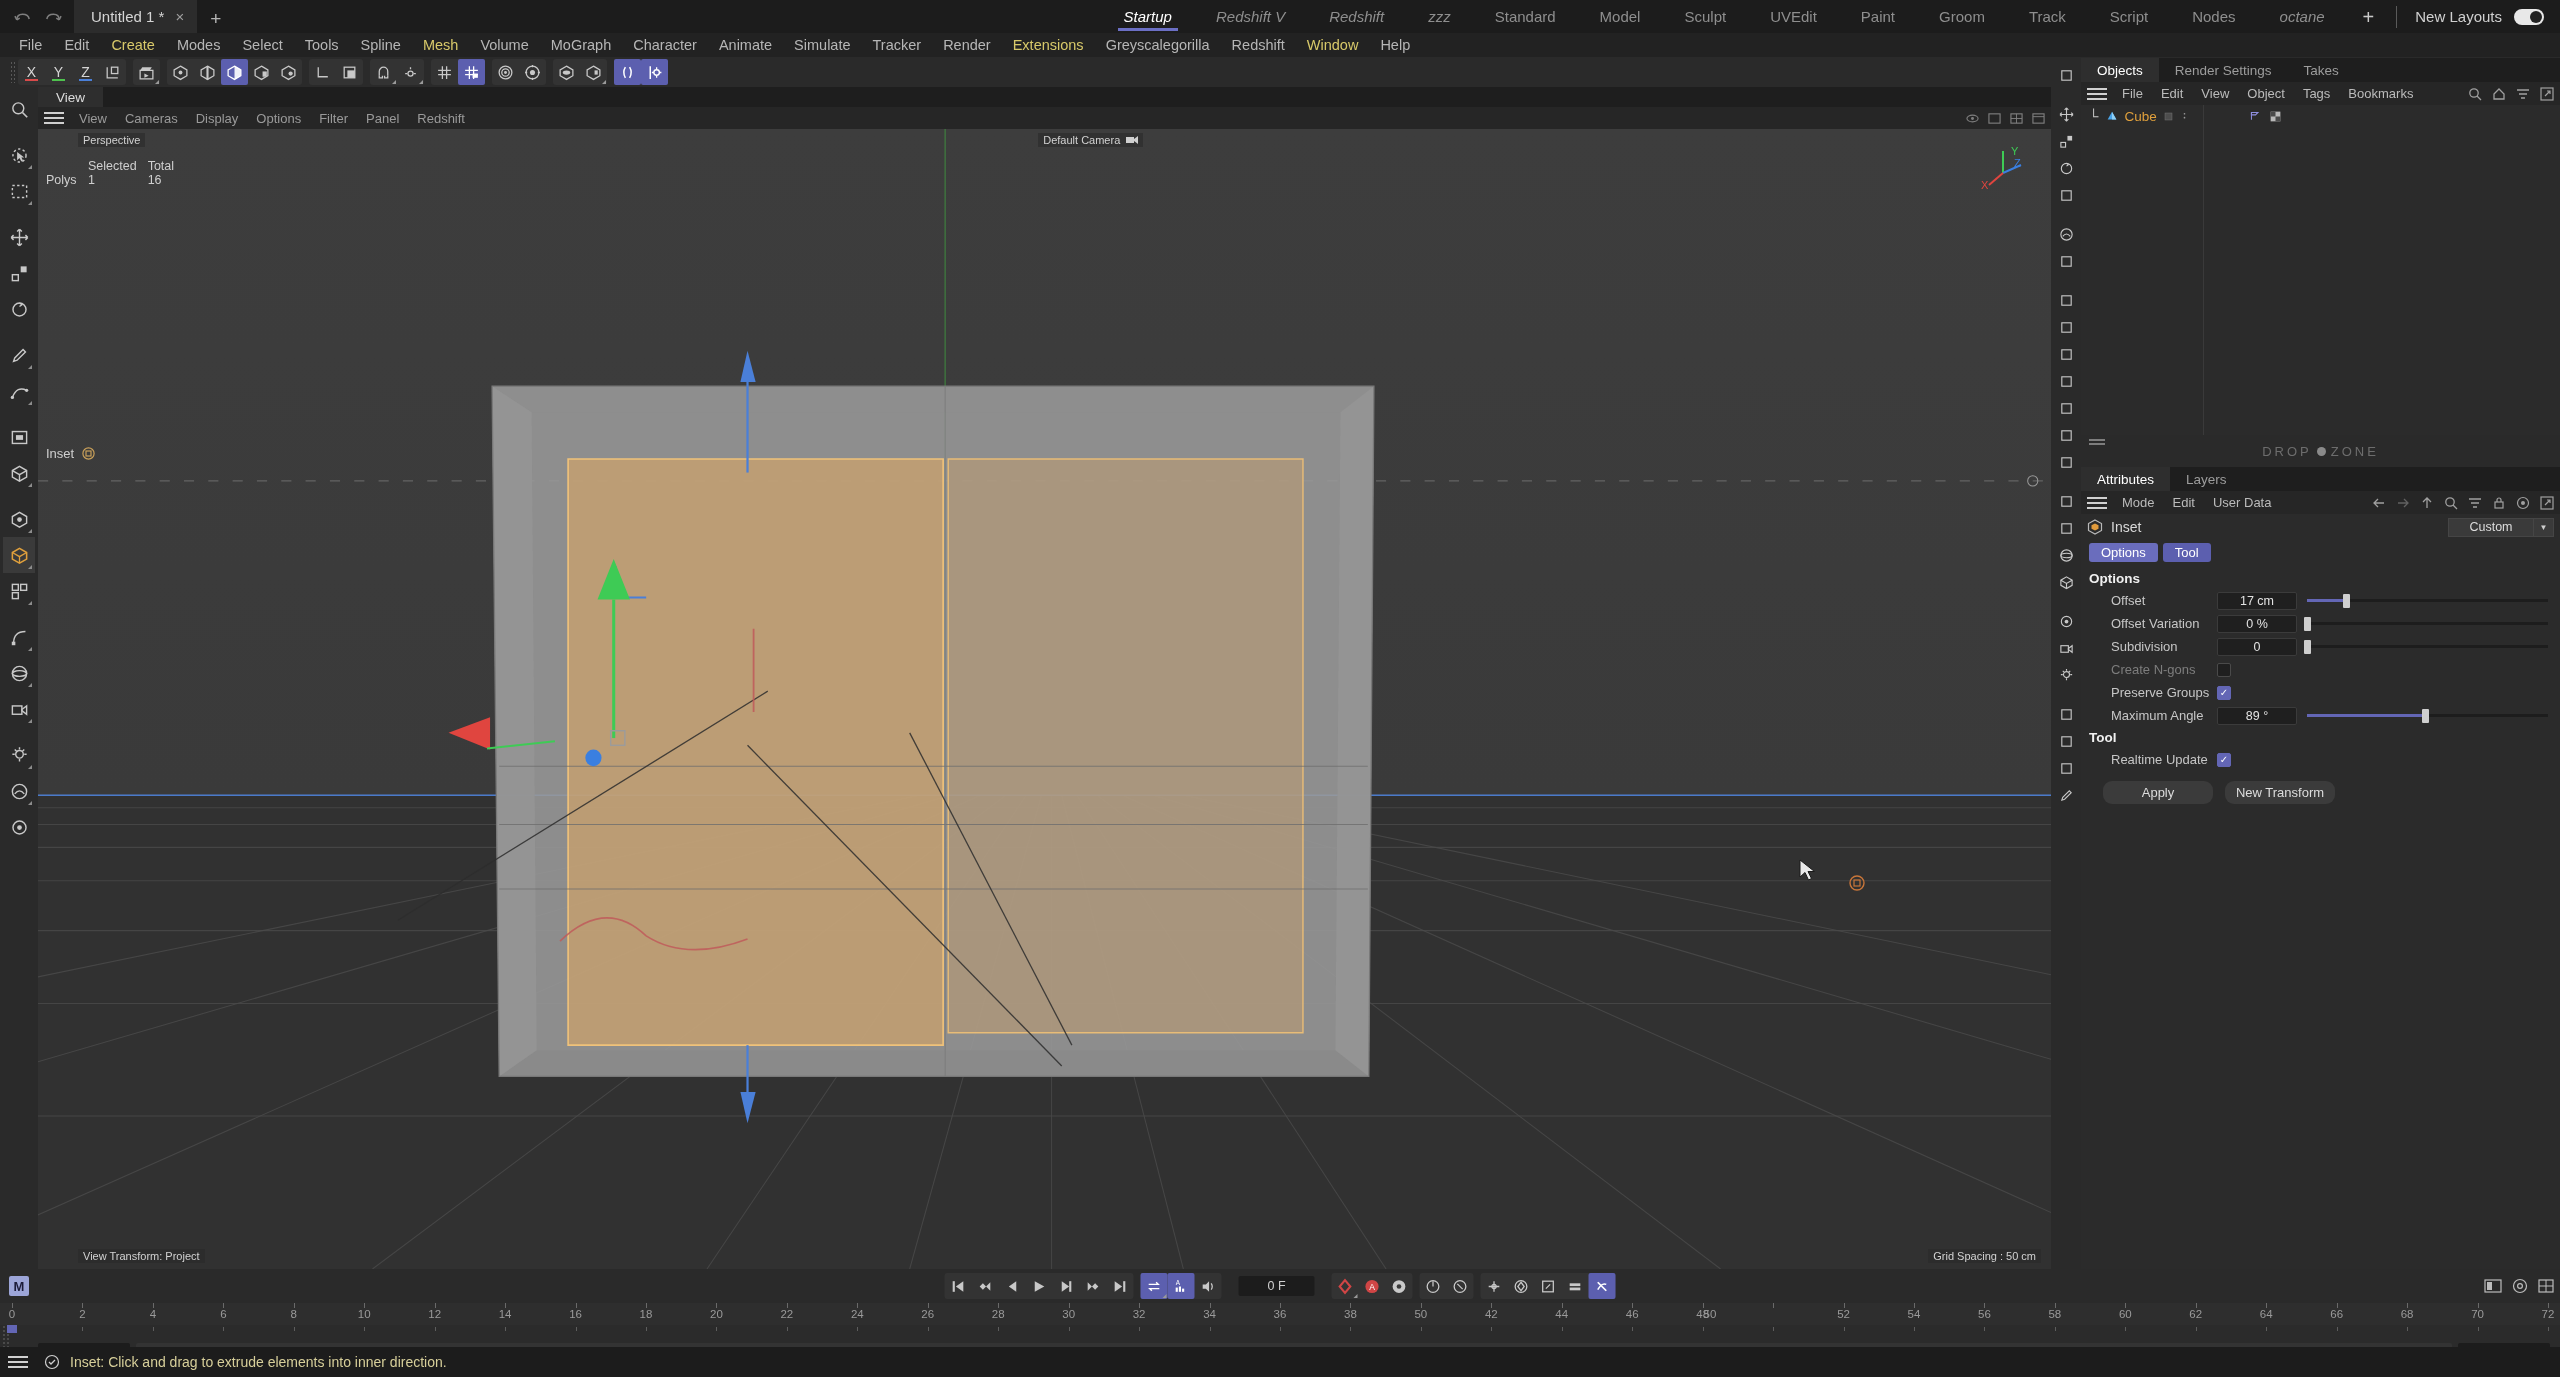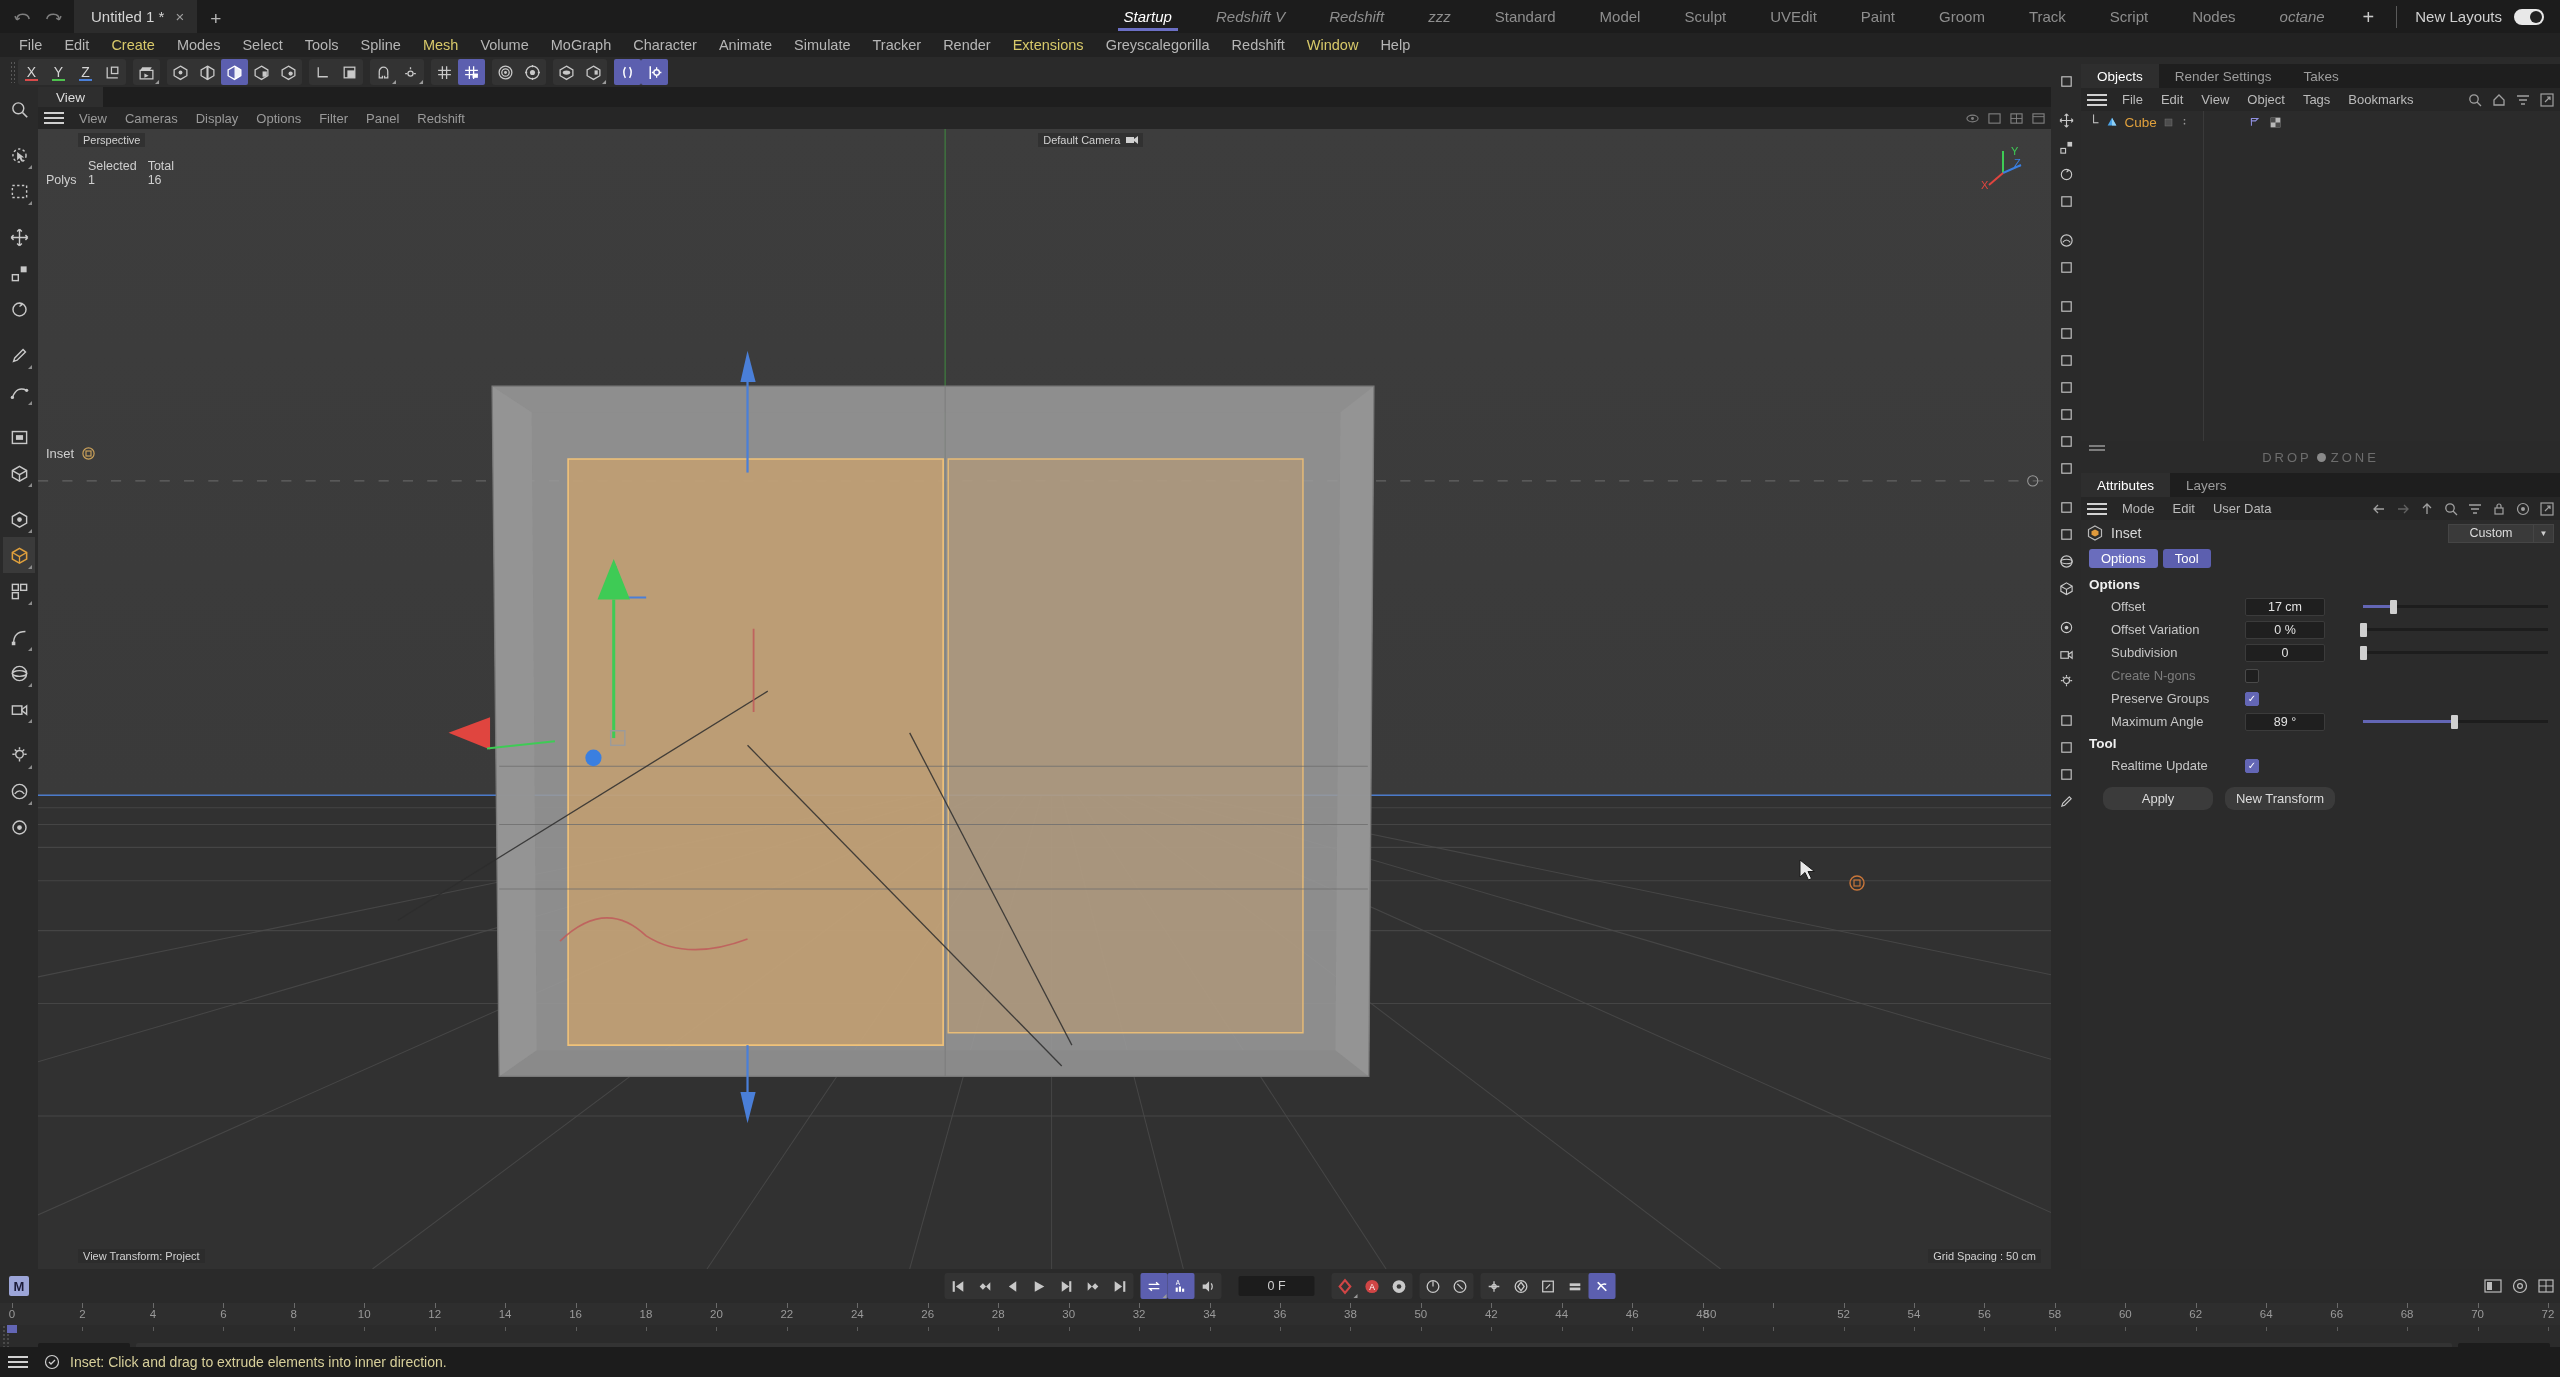--- a/index.html
+++ b/index.html
@@ -99,21 +99,21 @@
             background: linear-gradient(180deg, #3a3a3a 0%, #3a3a3a 63%, #303030 63.2%, #2b2b2b 100%); }
   .vp-label {
     position: absolute; font-size: 11px; color: #d2d2d2; background: rgba(40,40,40,.55); padding: 1px 5px; margin-left: 34px;
   }
   .infobox { position: absolute; left: 8px; top: 30px; font-size: 12.5px; color: #cfcfcf; }
   .infobox table { border-collapse: collapse; }
   .infobox td { padding: 0 11px 0 0; font-size: 12.5px; color: #cfcfcf; }
   .tooltag { position: absolute; left: 8px; font-size: 13px; color: #d0d0d0; display: flex; align-items: center; gap: 8px; }
 
   
-  .right { position: absolute; right: 0; top: 64px; width: 509px; bottom: 108px; background: #1d4ed8;
+  .right { position: absolute; right: 0; top: 58px; width: 509px; bottom: 108px; background: #1d4ed8;
            display: flex; }
   .rightrail { width: 30px; background: #2a2a2a; display: flex; flex-direction: column; align-items: center; padding-top: 4px; }
   .rrbtn { width: 26px; height: 27px; display: flex; align-items: center; justify-content: center; color: #bcbcbc; position:relative; }
   .rrsep { height: 12px; }
   .rightmain { flex: 1; display: flex; flex-direction: column; min-width: 0; }
 
   .panel-tabrow { height: 24px; background: #1e1e1e; display: flex; align-items: flex-end; }
   .panel-tab { height: 24px; padding: 0 16px; display: flex; align-items: center; font-size: 13.5px; color: #9d9d9d; }
   .panel-tab.active { background: #2e2e2e; color: #ffffff; }
   .panel-menurow { height: 23px; background: #262626; display: flex; align-items: center; padding-left: 6px; position: relative; }
@@ -137,21 +137,21 @@
   .attr-head .tname { font-size: 14px; color: #d8d8d8; }
   .preset-sel { margin-left: auto; display: flex; align-items: center; }
   .preset-box { width: 86px; height: 19px; background: #3a3a3a; border: 1px solid #454545; font-size: 12.5px;
                 color: #dcdcdc; display: flex; align-items: center; justify-content: center; }
   .preset-arrow { width: 20px; height: 19px; background: #3a3a3a; border: 1px solid #454545; border-left: none;
                   display: flex; align-items: center; justify-content: center; font-size: 8px; color: #cfcfcf; }
   .tabbtns { display: flex; gap: 5px; padding: 3px 0 6px 8px; }
   .tabbtn { padding: 2px 12px; font-size: 13px; border-radius: 3px; background: #5c5faf; color: #fff; }
   .tabbtn.sel { background: #6a6dbd; }
   .sec-title { font-size: 13.5px; color: #f0f0f0; padding: 3px 0 3px 8px; font-weight: 600; }
-  .row { display: flex; align-items: center; height: 23px; padding-left: 8px; gap: 28px; }
+  .row { display: flex; align-items: center; height: 23px; padding-left: 8px; }
   .row .lbl { width: 128px; font-size: 13px; color: #c6c6c6; padding-left: 22px; }
   .row .lbl.dim { color: #7d7d7d; }
   .numfield { width: 80px; height: 18px; background: #1f1f1f; border: 1px solid #3b3b3b; border-radius: 2px;
               font-size: 12.5px; color: #e2e2e2; display: flex; align-items: center; justify-content: center; }
   .slider { flex: 1; height: 18px; margin-left: 10px; margin-right: 12px; position: relative; display: flex; align-items: center; }
   .slider .track { position: absolute; left: 0; right: 0; height: 3px; background: #1d1d1d; }
   .slider .fill { position: absolute; left: 0; height: 3px; background: #6366b5; }
   .slider .knob { position: absolute; width: 7px; height: 14px; background: #cfcfcf; border-radius: 1px; }
   .cbox { width: 14px; height: 14px; border: 1px solid #4a4a4a; background: #1f1f1f; border-radius: 2px; }
   .cbox.on { background: #6366b5; border-color: #6366b5; display: flex; align-items: center; justify-content: center; }

